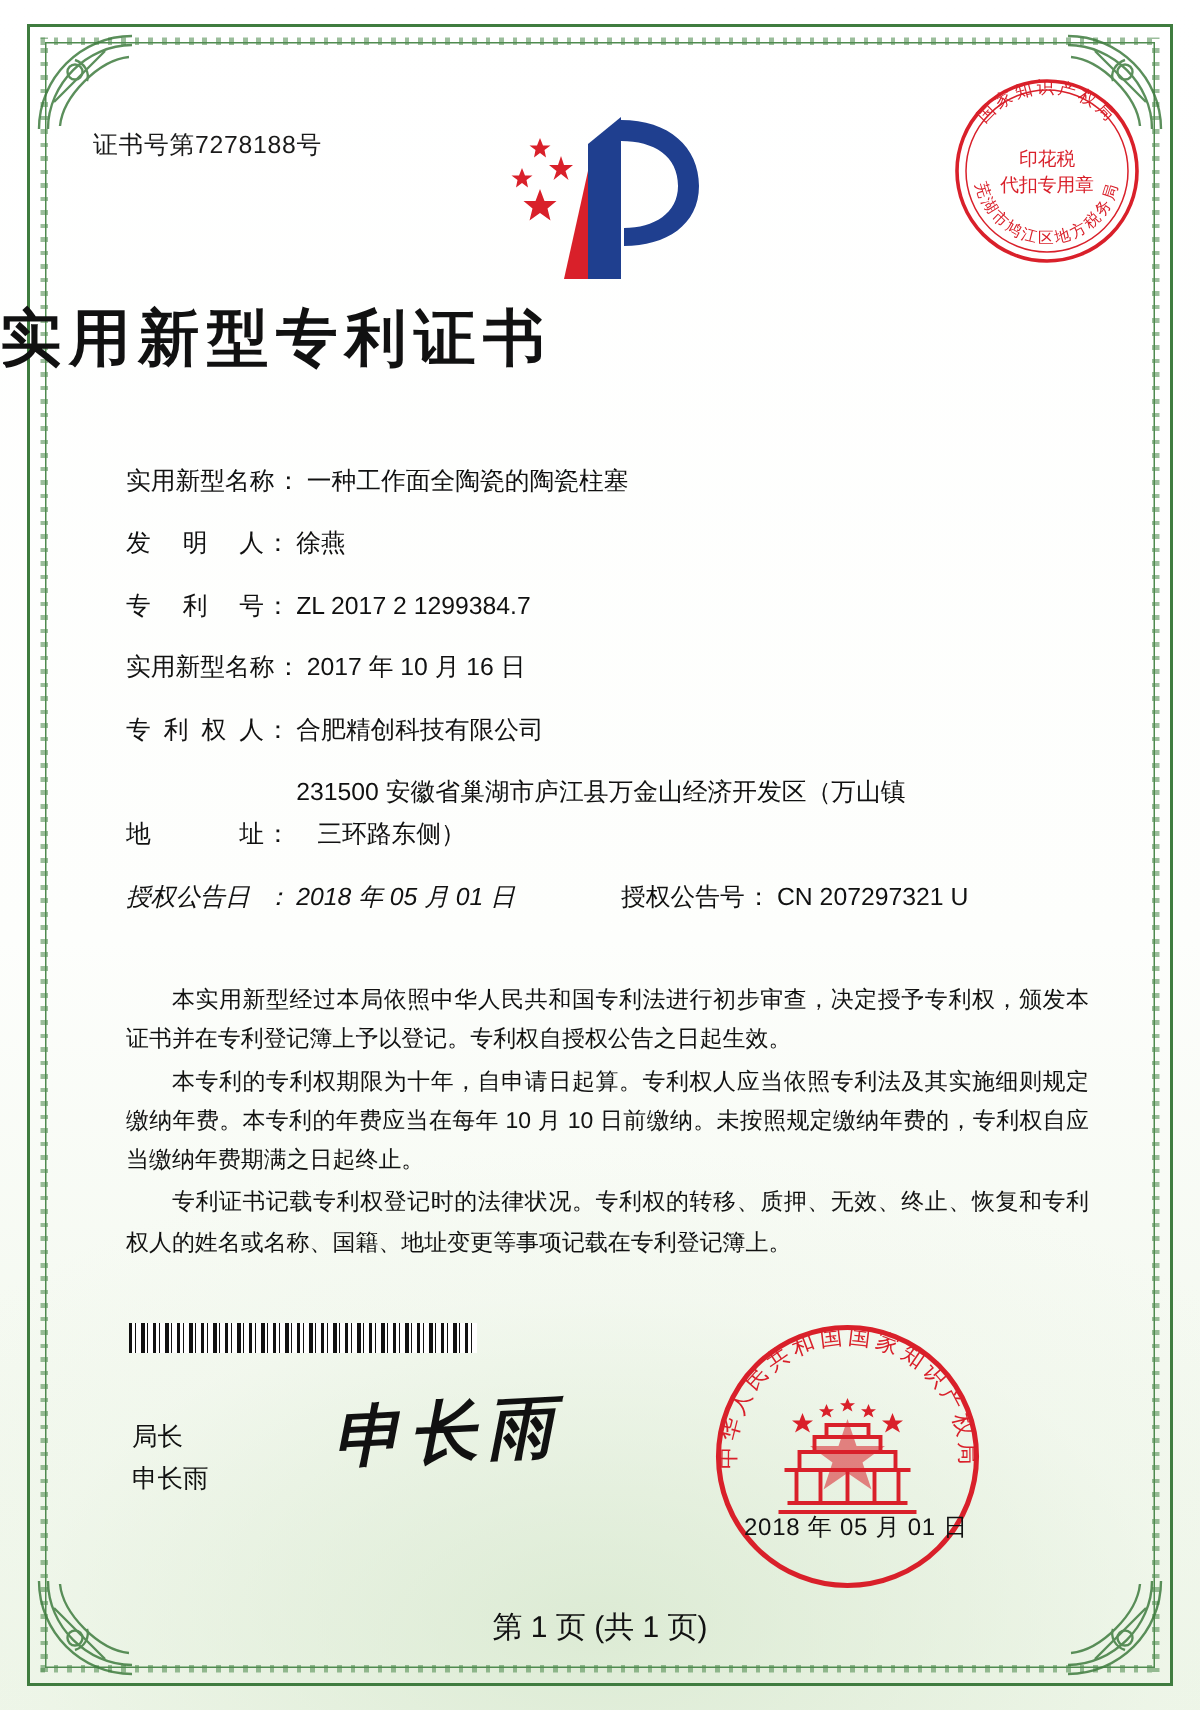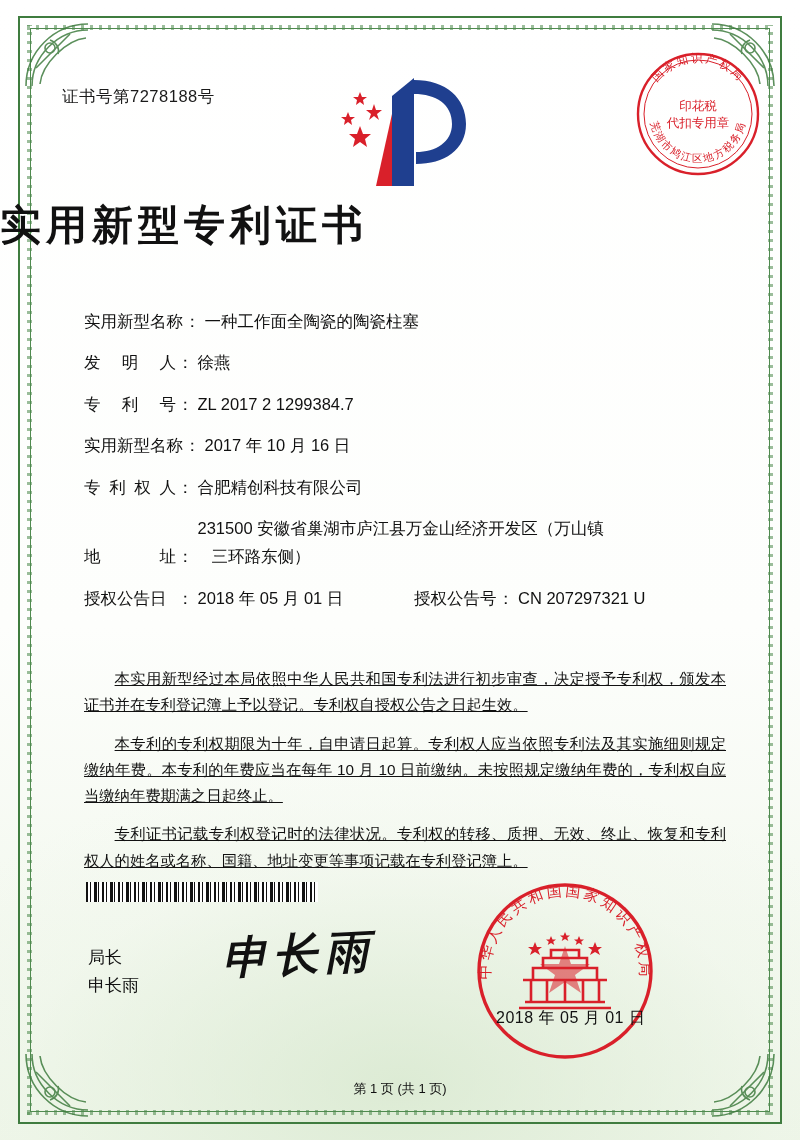--- a/index.html
+++ b/index.html
@@ -131,39 +131,38 @@
   .field-value .line2 {
     display: block;
     margin-top: 9px;
     margin-left: 14px;
   }
 
   .row-split {
     display: flex;
     align-items: flex-start;
   }
-  .row-split .left { width: 330px; display:flex; }
+  .row-split .left { width: 330px; display:flex;font-style:italic; }
   .row-split .right { display:flex; }
   .row-split .right .field-label { flex: 0 0 auto; }
 
   
   .paras {
     position: absolute;
     left: 84px;
     right: 74px;
     top: 654px;
     font-size: 15.3px;
     line-height: 1.72;
     color: #111;
     text-align: justify;
   }
   .paras p {
-    margin: 12px 0 2px 0;
+    margin: 0 0 2px 0;
     text-indent: 2em;
-    text-decoration: underline;
   }
 
   
   .barcode {
     position: absolute;
     left: 86px;
     top: 882px;
     width: 232px;
     height: 20px;
     background:
@@ -210,21 +209,21 @@
     color: #111;
     letter-spacing: 0.5px;
   }
 
   .page-num {
     position: absolute;
     left: 0;
     right: 0;
     bottom: 42px;
     text-align: center;
-    font-size: 13px;
+    font-size: 20px;
     color: #111;
     margin-top: 44px;
   }
 </style>
 </head>
 <body>
 
 <div class="page">
 
   <div class="border-outer"></div>

